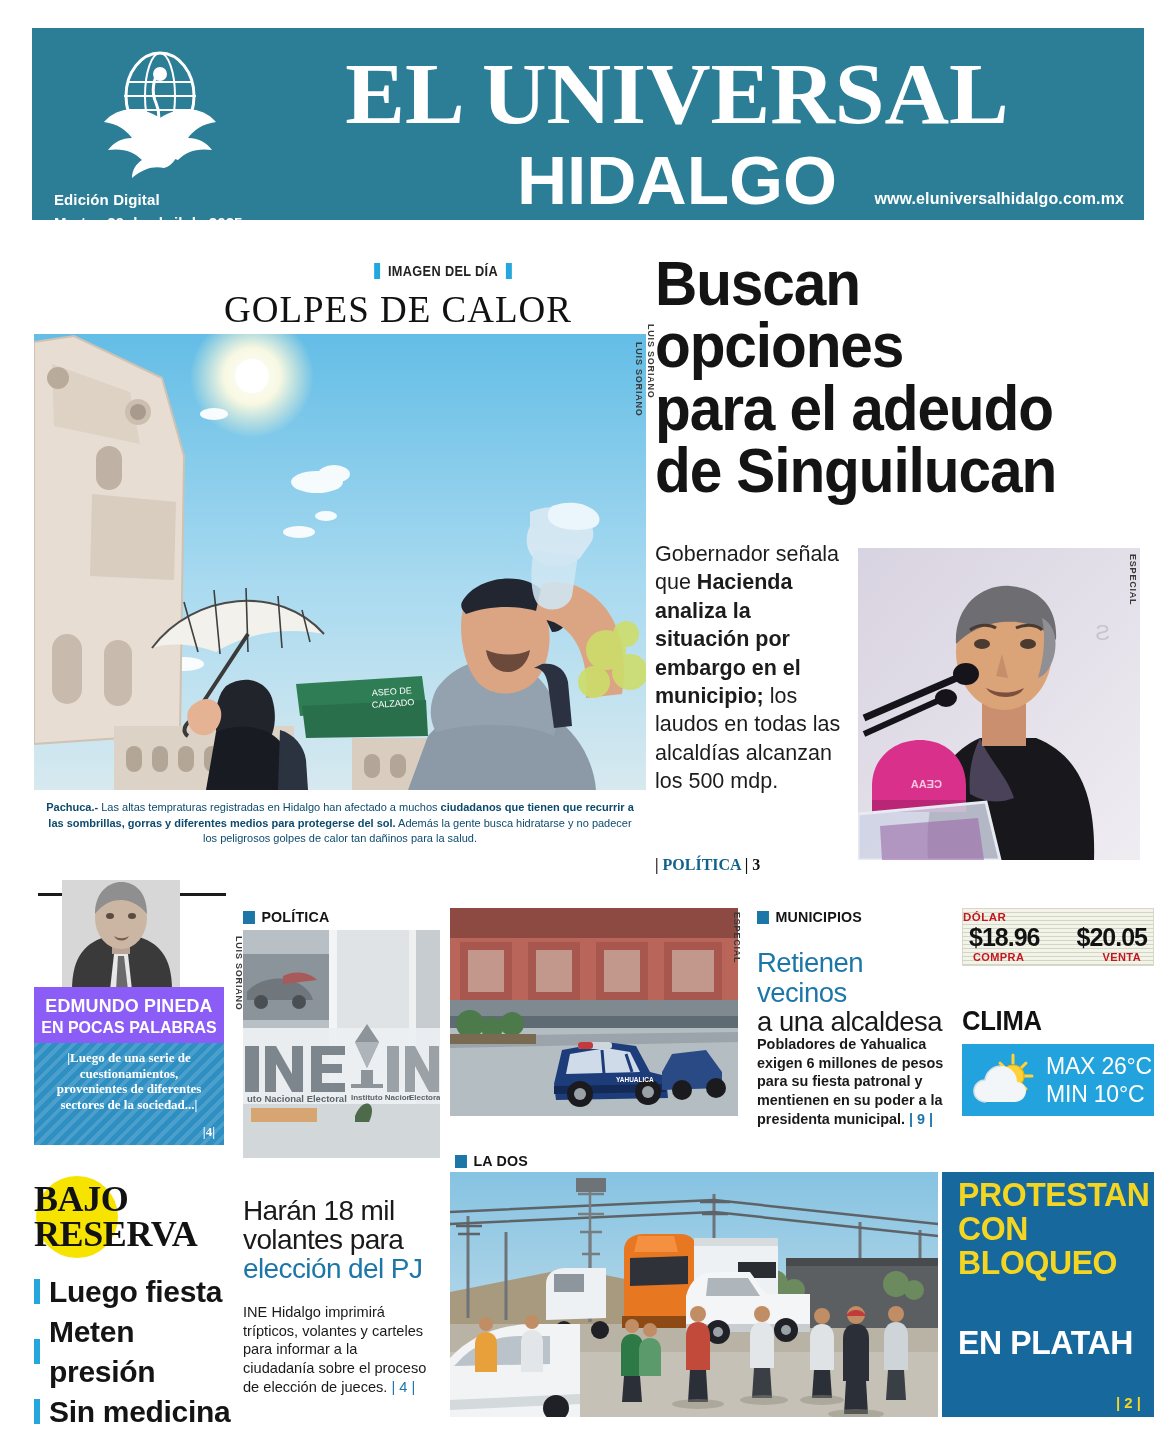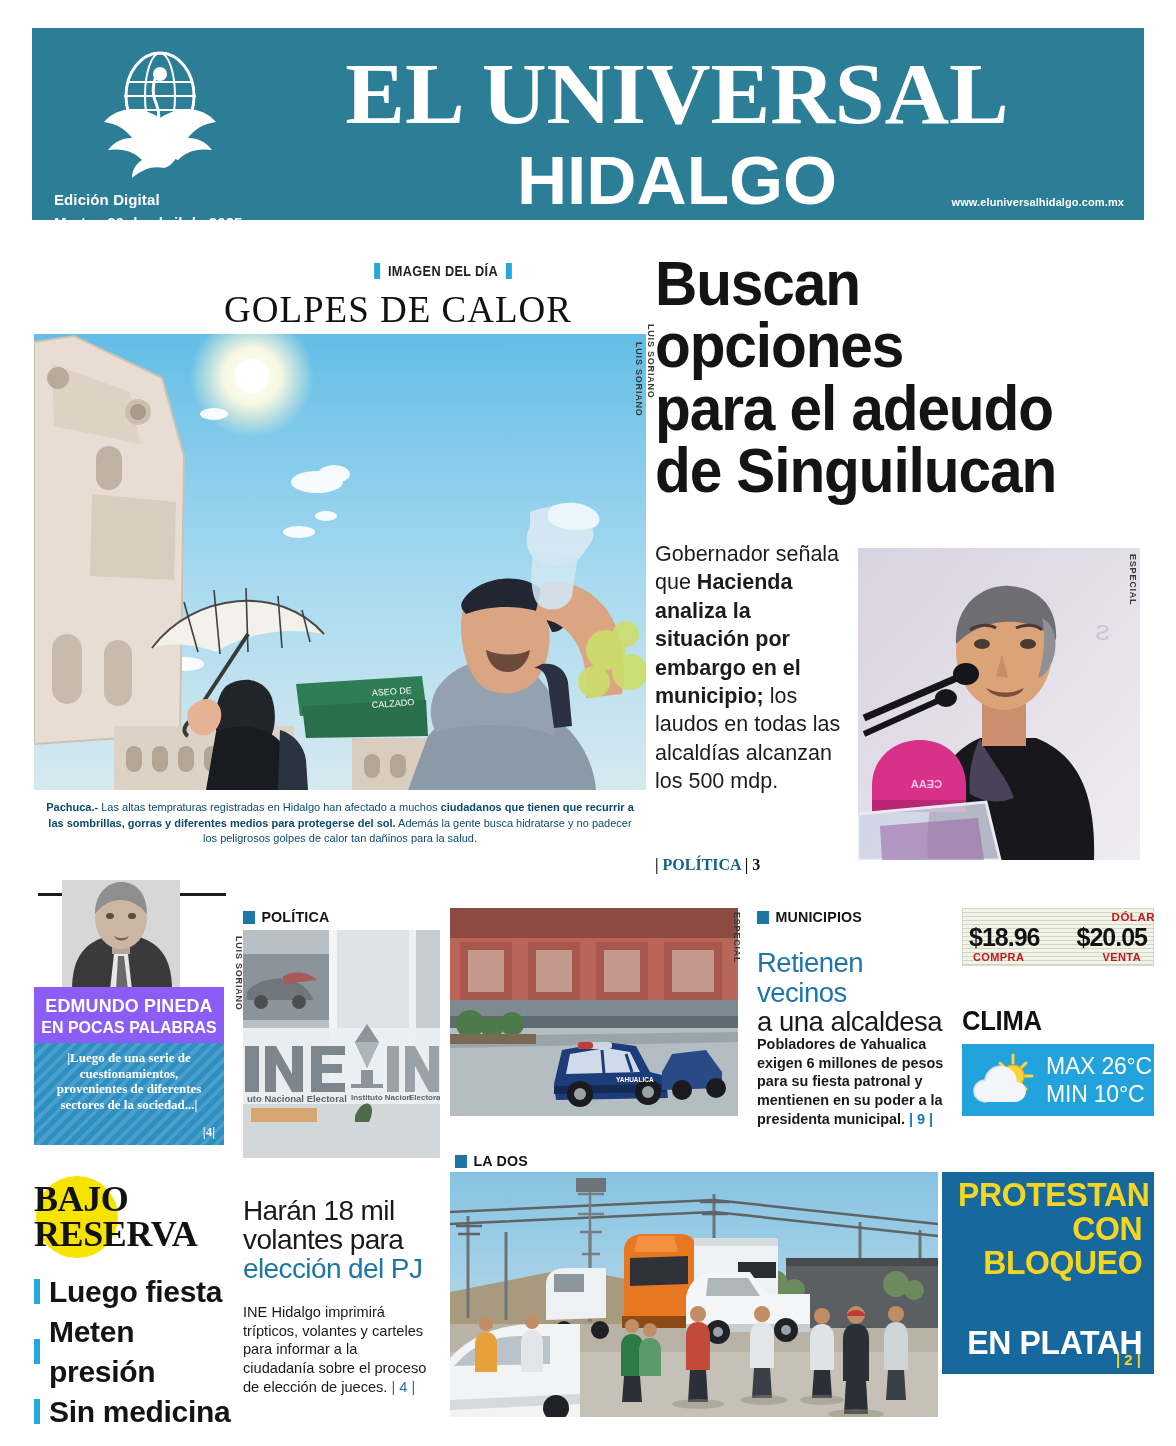--- a/index.html
+++ b/index.html
@@ -42,21 +42,21 @@
     transform:scaleX(1.12) scaleY(1.12);
     transform-origin:center top;
   }
   .mh-edition {
     position:absolute; left:22px; top:160px;
     font-size:15px; font-weight:bold; color:#ffffff; line-height:1.55;
     letter-spacing:.1px;
   }
   .mh-url {
     position:absolute; right:20px; bottom:12px;
-    font-size:11px; font-weight:bold; color:#ffffff; letter-spacing:.1px;
+    font-size:16px; font-weight:bold; color:#ffffff; letter-spacing:.1px;
   }
 
   
   .idd-kicker {
     position:absolute; left:238px; top:262px; width:410px;
     text-align:center;
     font-size:15px; font-weight:bold; color:#222;
     letter-spacing:.4px;
     transform:scaleX(.85); transform-origin:center;
   }
@@ -222,21 +222,21 @@
 
   
   .dolar {
     position:absolute; left:962px; top:908px; width:192px; height:58px;
     background:
       repeating-linear-gradient(0deg, rgba(120,150,110,.30) 0 1px, rgba(255,255,255,0) 1px 4px),
       #f4f3ea;
     border:1px solid #d9d7c8;
   }
   .dolar .lbl-top {
-    position:absolute; left:0; top:2px; width:192px; text-align:right;
+    position:absolute; left:0; top:2px; width:192px; text-align:left;
     color:#c4161c; font-weight:bold; font-size:11.5px; letter-spacing:.5px;
   }
   .dolar .amt {
     position:absolute; top:14px; font-weight:bold; font-size:25px; color:#121212;
     letter-spacing:-1px;
   }
   .dolar .amt.buy { left:6px; }
   .dolar .amt.sell { right:6px; }
   .dolar .lbl {
     position:absolute; bottom:2px; color:#c4161c; font-weight:bold; font-size:11px;
@@ -261,23 +261,22 @@
     color:#fff; font-size:23px; line-height:1.2; letter-spacing:-.2px;
   }
 
   
   .ld-kicker { position:absolute; left:455px; top:1152px; }
   .photo-blockade {
     position:absolute; left:450px; top:1172px; width:488px; height:245px;
     overflow:hidden; background:#aebfc7;
   }
   .protest-box {
-    position:absolute; left:942px; top:1172px; width:212px; height:202px;
+    position:absolute; left:942px; top:1172px; width:212px; height:245px;
     background:#17689c;
-    text-align:right;
   }
   .pb-l1 {
     position:absolute; left:16px; top:6px; width:190px;
     color:#f4d622; font-weight:bold; font-size:33px; line-height:1.03;
     letter-spacing:-.4px;
     transform:scaleX(.97); transform-origin:left top;
   }
   .pb-l2 {
     position:absolute; left:16px; top:154px; width:190px;
     color:#ffffff; font-weight:bold; font-size:33px; line-height:1.03;

